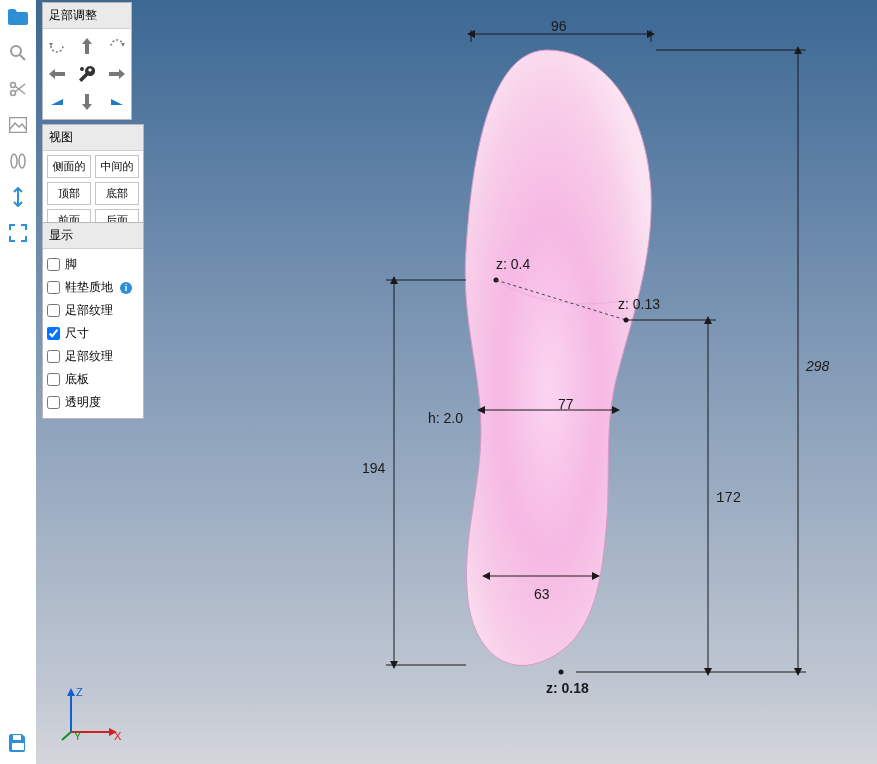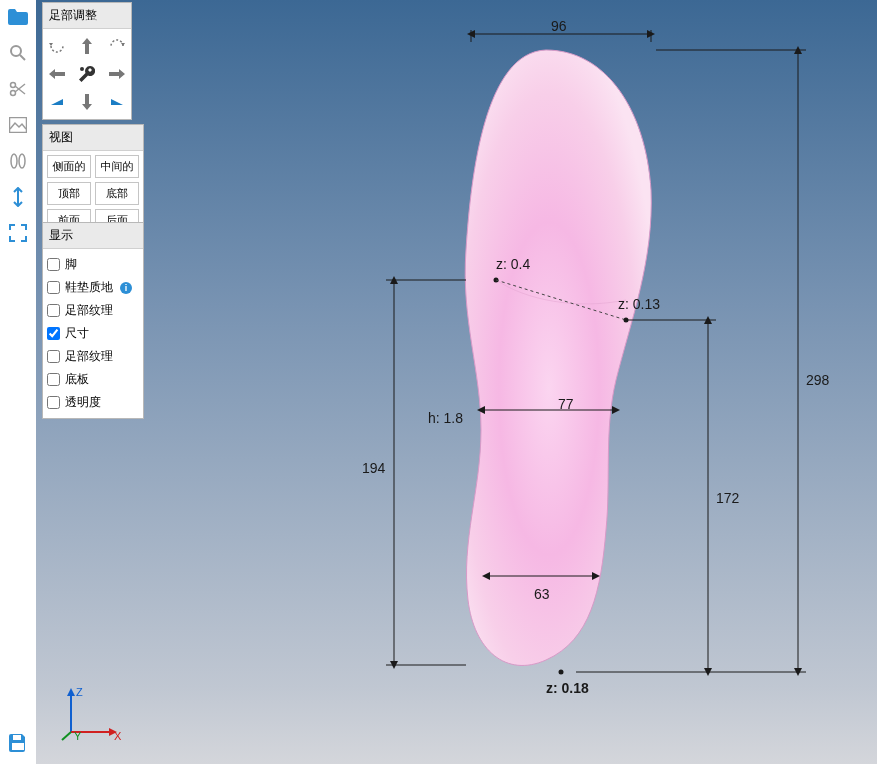--- a/index.html
+++ b/index.html
@@ -311,26 +311,26 @@
 
     <line x1="450" y1="576" x2="560" y2="576" stroke="#1a1a1a" marker-start="url(#arr2)" marker-end="url(#arr)"></line>
 
     <circle cx="460" cy="280" r="2.5" fill="#1a1a1a"></circle>
     <line x1="460" y1="280" x2="590" y2="320" stroke="#444" stroke-dasharray="3 3"></line>
     <circle cx="590" cy="320" r="2.5" fill="#1a1a1a"></circle>
     <circle cx="525" cy="672" r="2.5" fill="#1a1a1a"></circle>
   </svg>
 
   <div class="dim-label" style="left:515px;top:18px;">96</div>
-  <div class="dim-label" style="left:770px;top:372px;">298</div>
+  <div class="dim-label" style="left:770px;top:358px;font-style:italic;">298</div>
   <div class="dim-label" style="left:326px;top:460px;">194</div>
-  <div class="dim-label" style="left:680px;top:490px;">172</div>
+  <div class="dim-label" style="left:680px;top:490px;font-family:Liberation Mono, monospace;">172</div>
   <div class="dim-label" style="left:506px;top:396px;margin-left:16px;">77</div>
   <div class="dim-label" style="left:498px;top:586px;">63</div>
-  <div class="dim-label" style="left:392px;top:410px;">h: 1.8</div>
+  <div class="dim-label" style="left:392px;top:410px;">h: 2.0</div>
   <div class="dim-label" style="left:460px;top:256px;">z: 0.4</div>
   <div class="dim-label" style="left:574px;top:296px;margin-left:8px;">z: 0.13</div>
   <div class="dim-label" style="left:510px;top:680px;font-weight:bold;">z: 0.18</div>
 
   <div class="axis-gizmo">
     <svg width="70" height="60" viewBox="0 0 70 60">
       <line x1="15" y1="48" x2="15" y2="10" stroke="#1060d0" stroke-width="2"></line>
       <polygon points="15,4 11,12 19,12" fill="#1060d0"></polygon>
       <text x="20" y="12" fill="#1060d0" font-size="11">Z</text>
       <line x1="15" y1="48" x2="55" y2="48" stroke="#d02020" stroke-width="2"></line>

